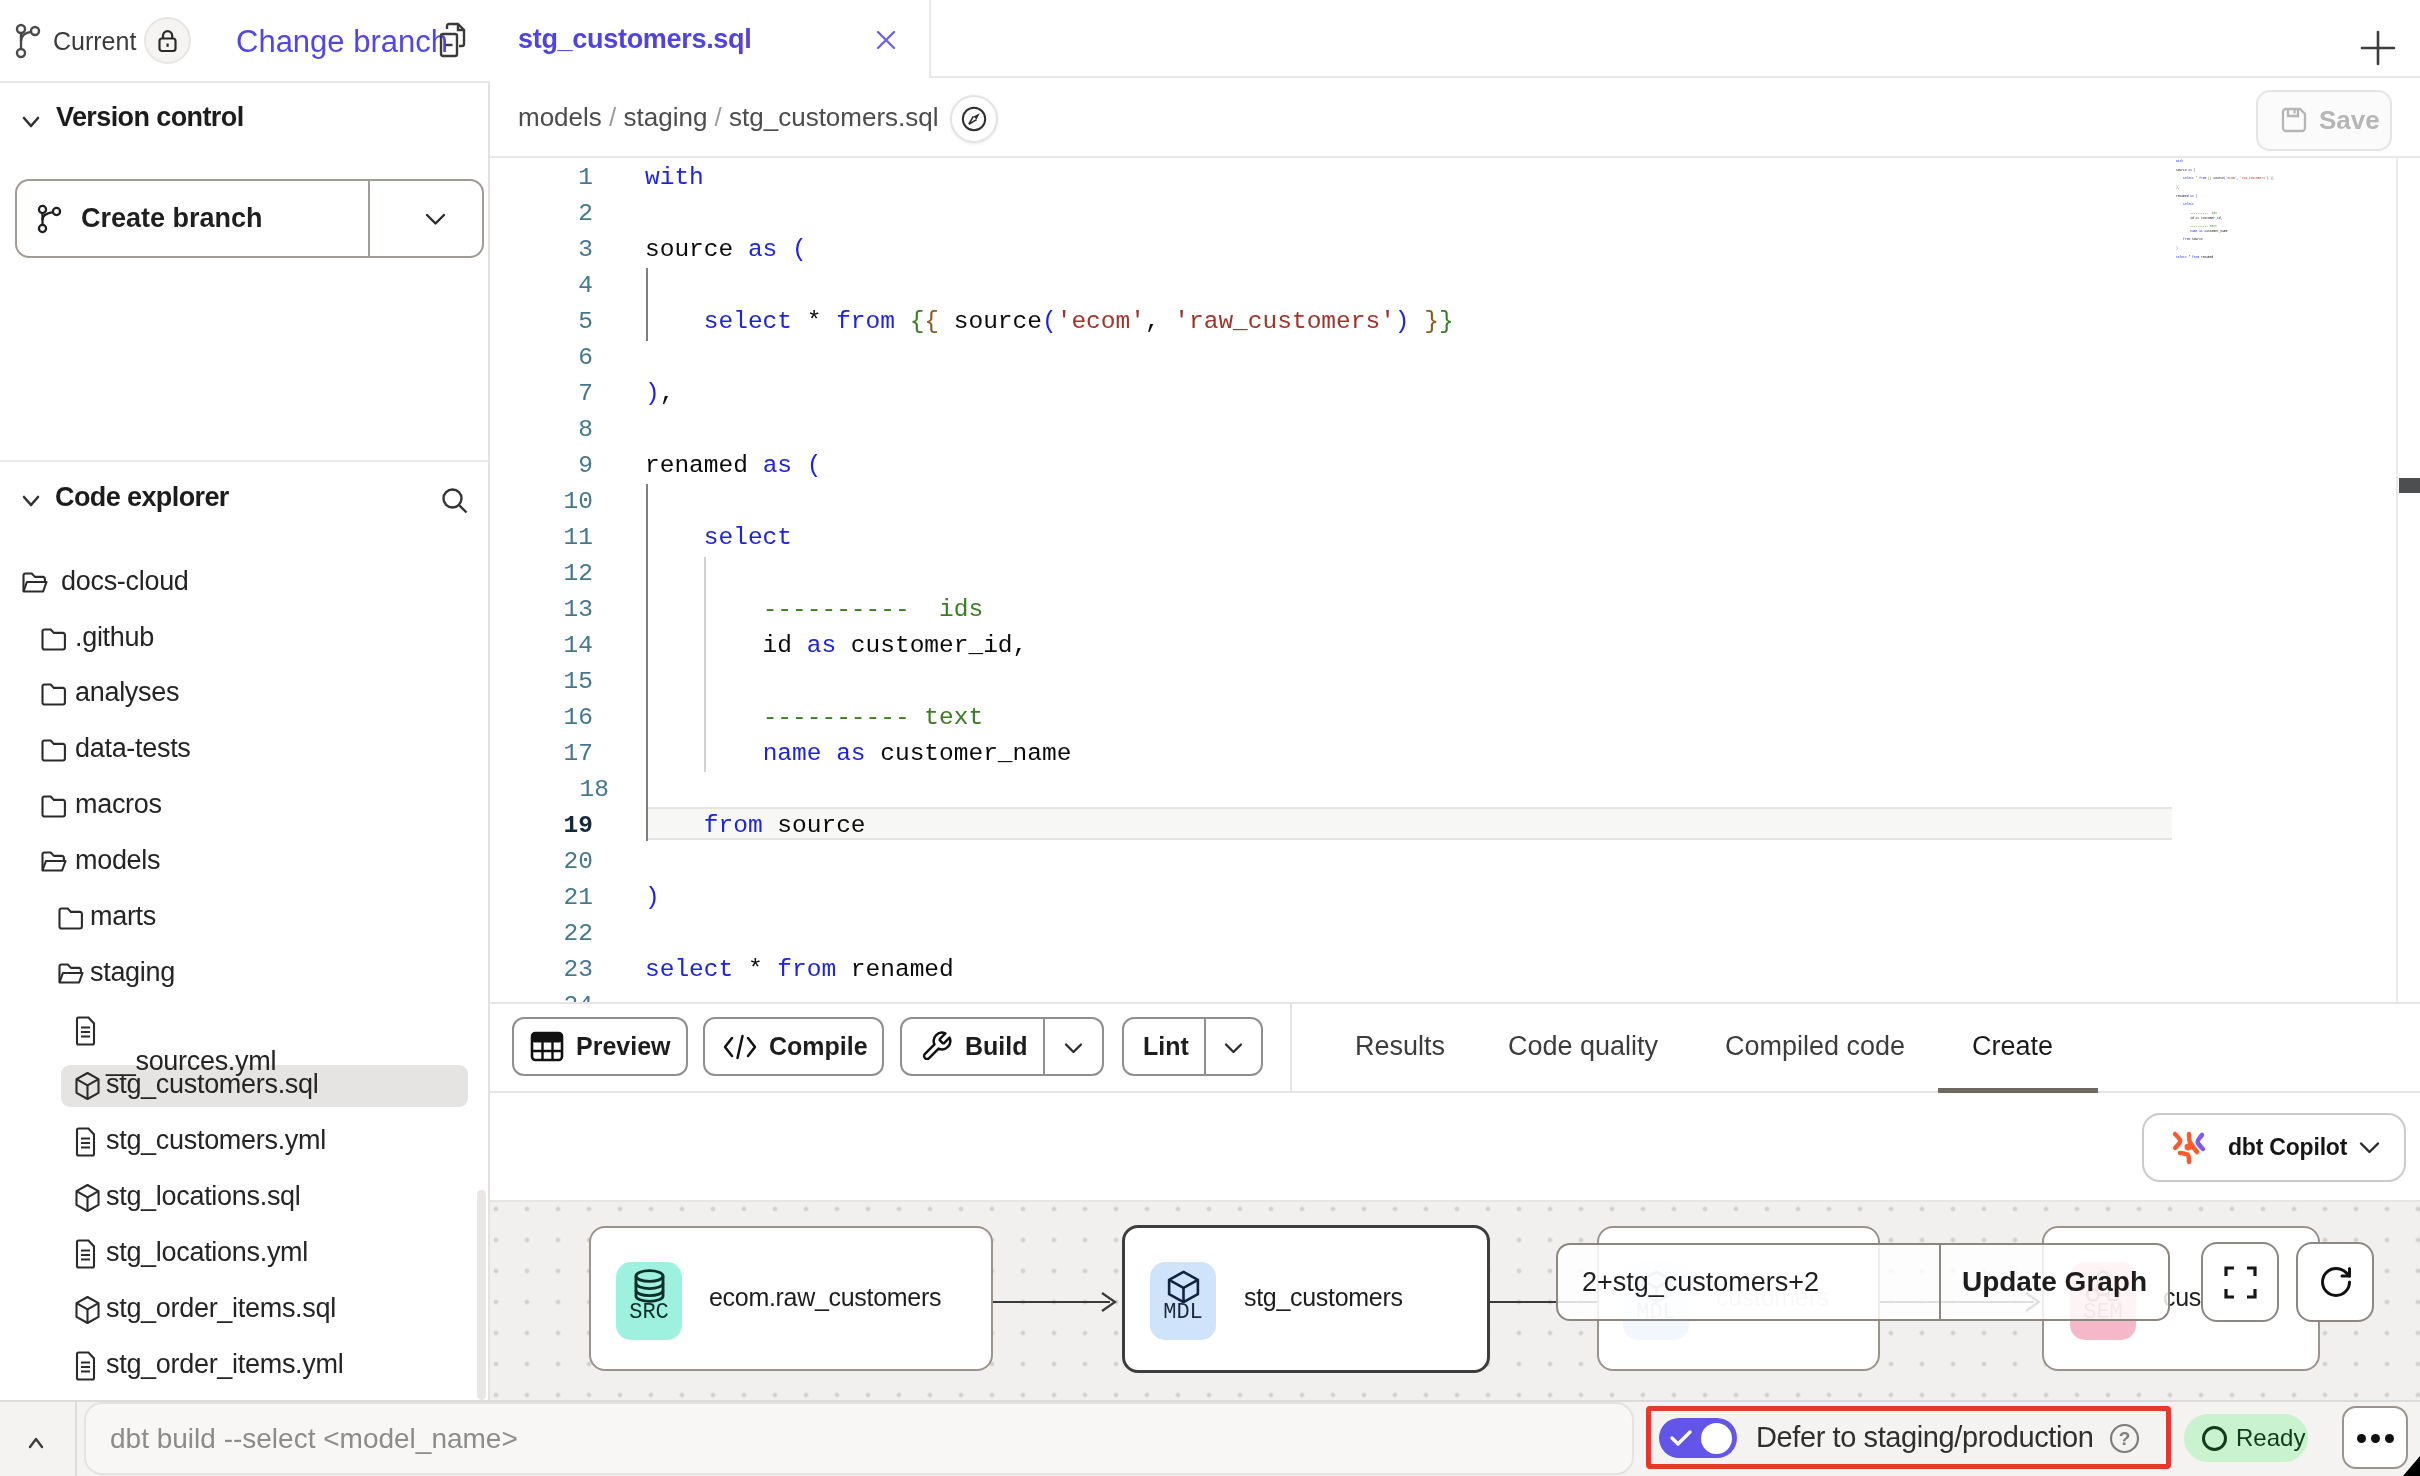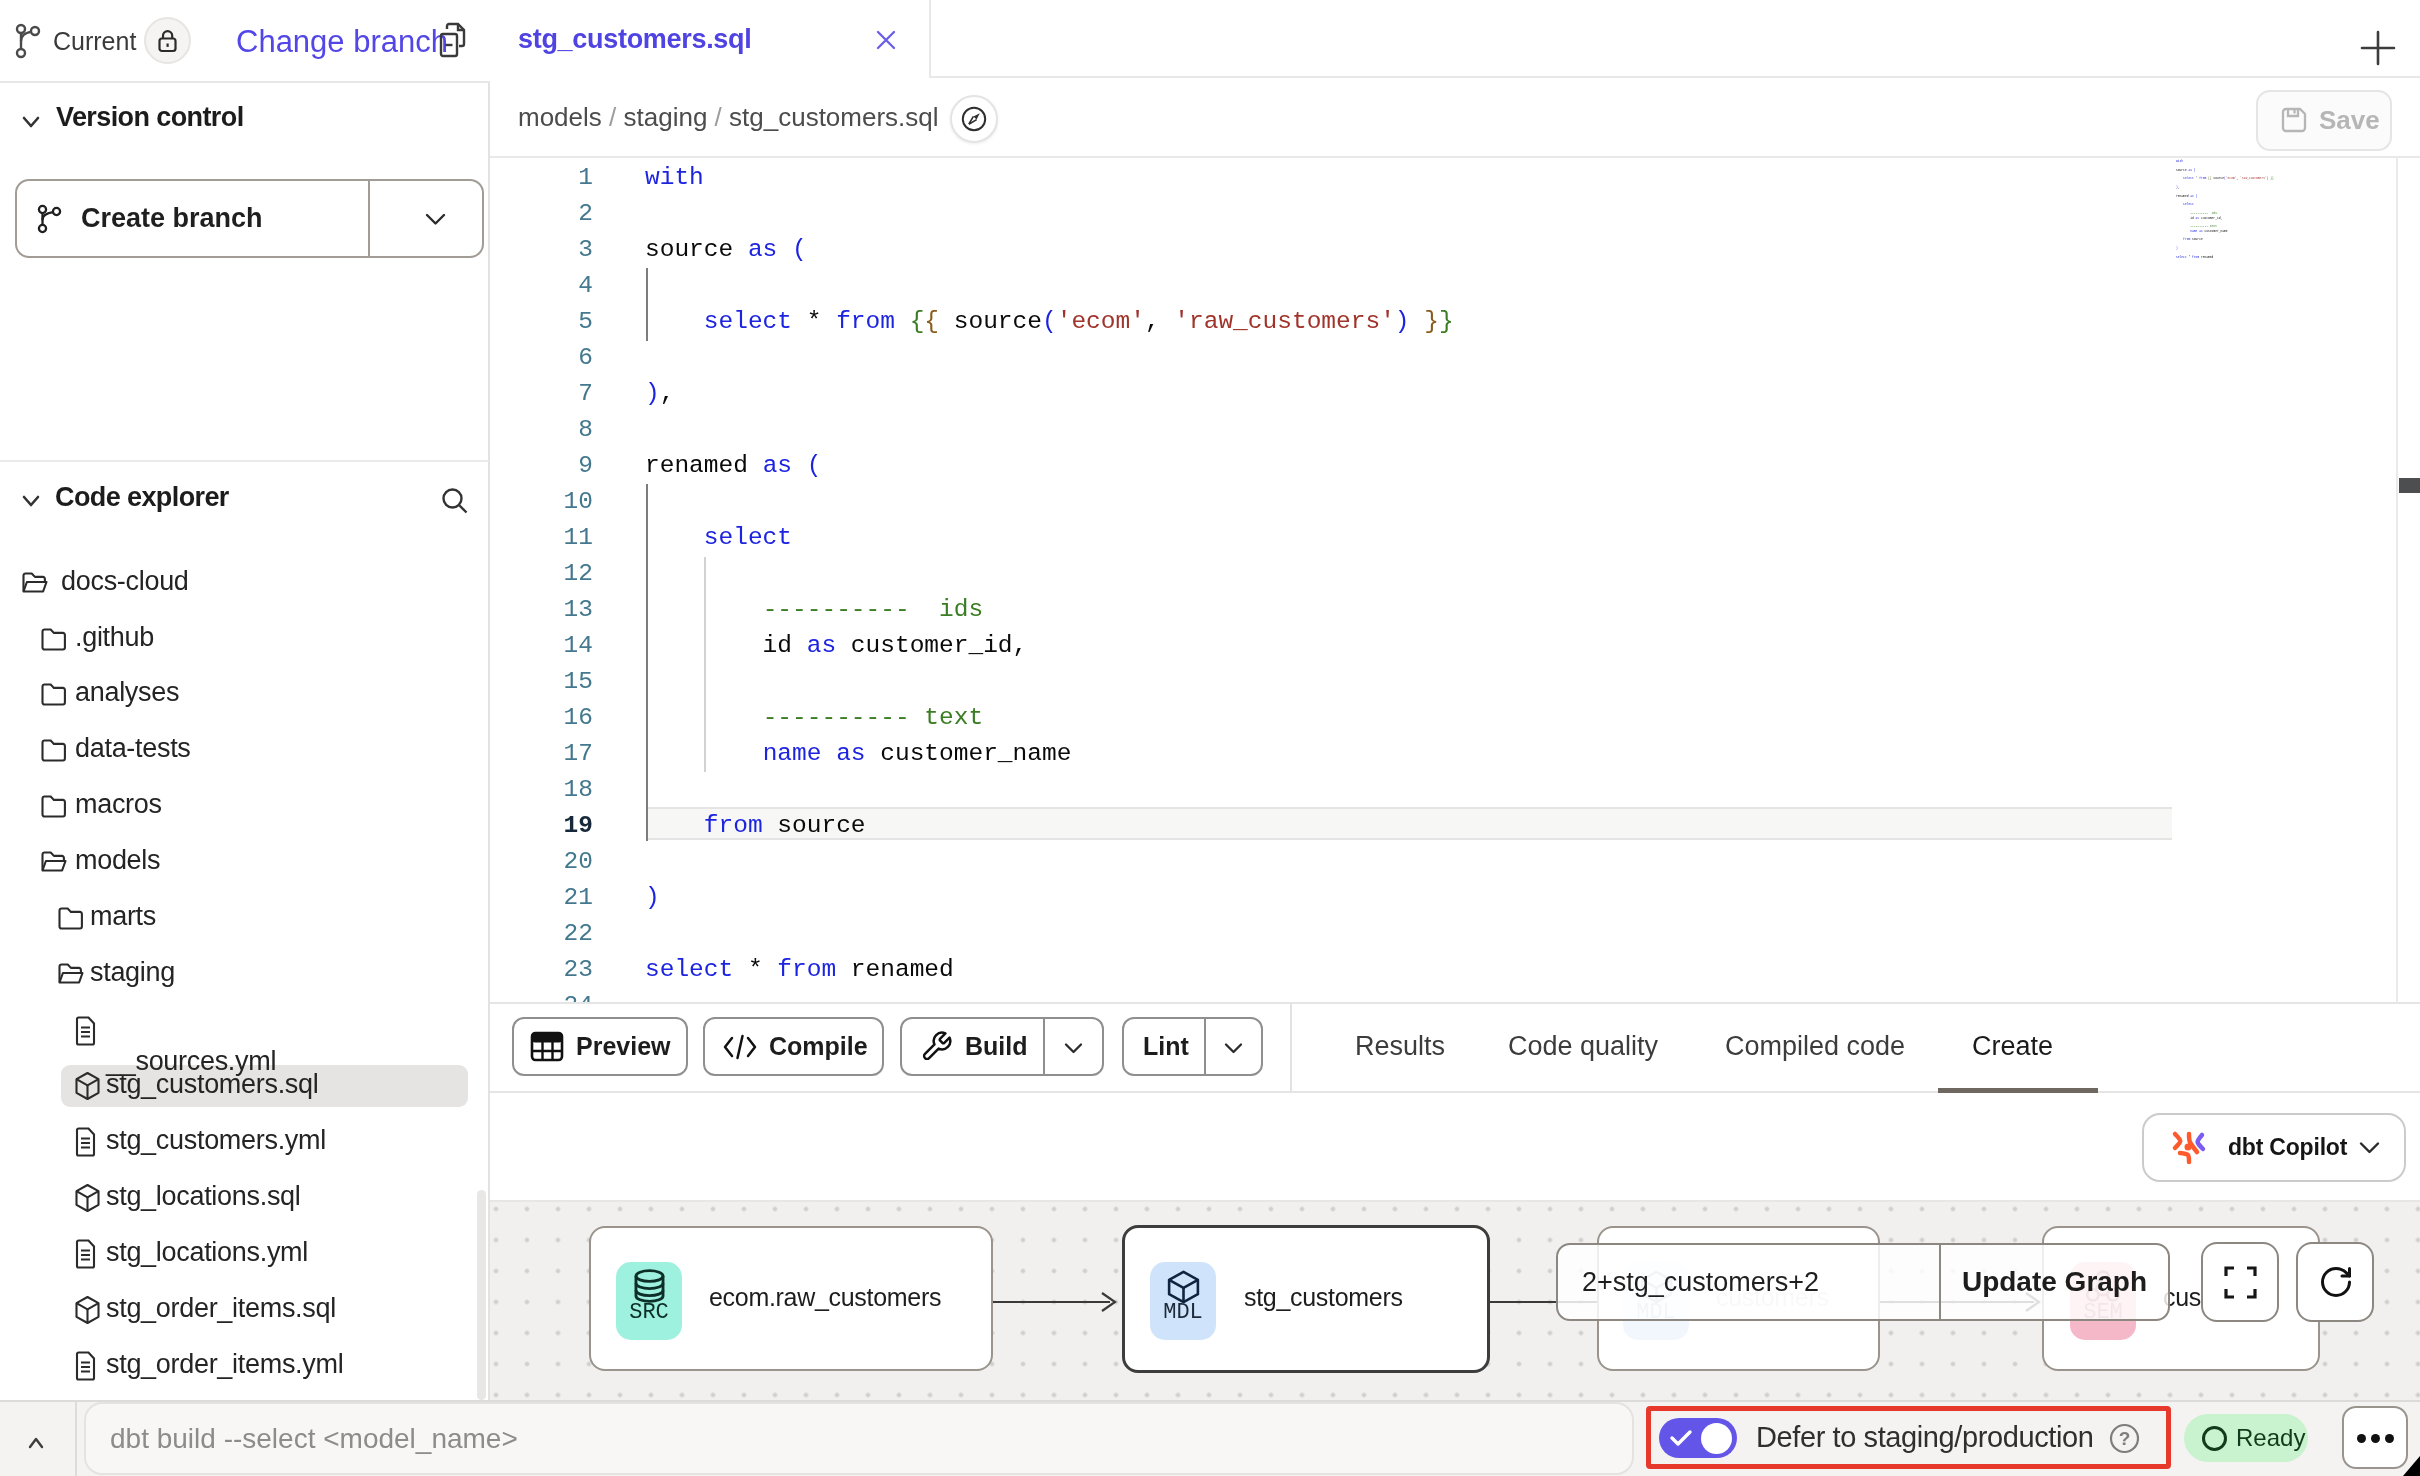--- a/index.html
+++ b/index.html
@@ -203,21 +203,21 @@
 <div class="ln" style="top:412px;">8</div>
 <div class="ln" style="top:448px;">9</div>
 <div class="ln" style="top:484px;">10</div>
 <div class="ln" style="top:520px;">11</div>
 <div class="ln" style="top:556px;">12</div>
 <div class="ln" style="top:592px;">13</div>
 <div class="ln" style="top:628px;">14</div>
 <div class="ln" style="top:664px;">15</div>
 <div class="ln" style="top:700px;">16</div>
 <div class="ln" style="top:736px;">17</div>
-<div class="ln" style="top:772px;">18</div>
+<div class="ln" style="top:772px;margin-left:16px;">18</div>
 <div class="ln" style="top:808px;color:#16293b;font-weight:700;">19</div>
 <div class="ln" style="top:844px;">20</div>
 <div class="ln" style="top:880px;">21</div>
 <div class="ln" style="top:916px;">22</div>
 <div class="ln" style="top:952px;">23</div>
 <div class="ln" style="top:988px;">24</div>
   </div>
   <div class="abs" style="left:0;top:-158px;">
   <div class="cl" style="top:160px;"><span class="k">with</span></div>
 <div class="cl" style="top:196px;"></div>

